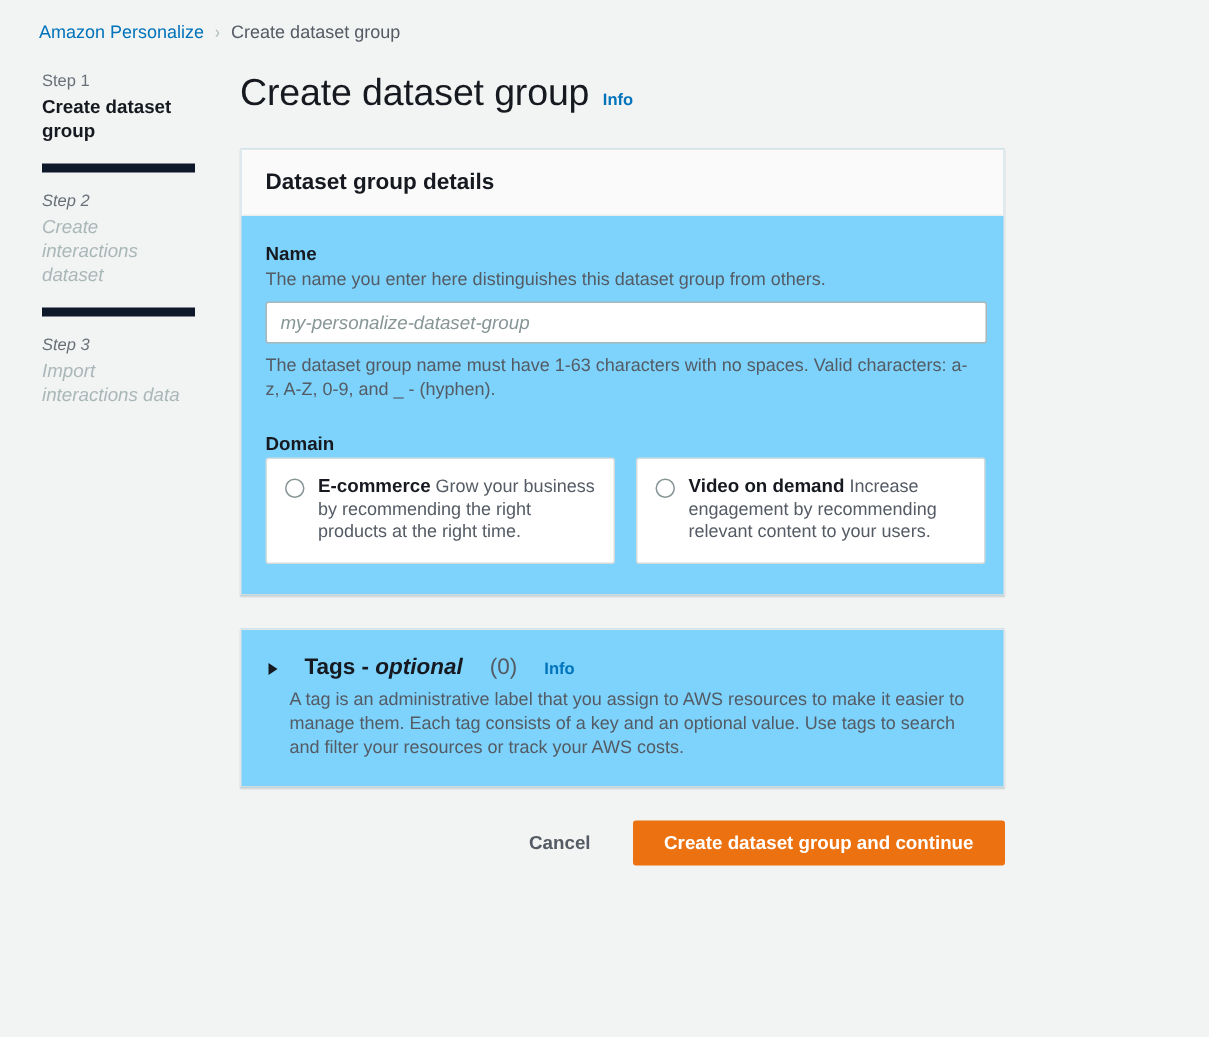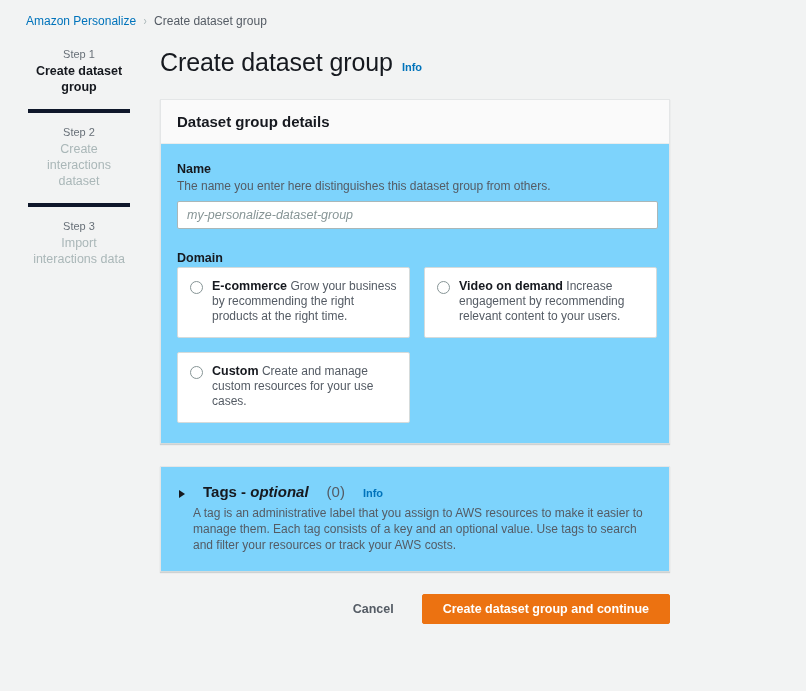--- a/index.html
+++ b/index.html
@@ -29,24 +29,25 @@
     line-height: 1;
     transform: scaleX(0.8);
   }
   .crumb-current { color: #545b64; }
 
   
   .layout { display: flex; padding-top: 20px; }
 
   
   .sidebar { width: 130px; padding-left: 28px; flex: none; }
-  .step-block { padding: 0 0 14px 0; text-align: center; }
+  .step-block { padding: 0 0 14px 0; }
   .step-block + .step-block {
-    border-top: 4px solid #0f172a;
+    border-top: 6px solid #0f172a;
     padding-top: 13px;
+    font-style: italic;
   }
   .step-number {
     font-size: 11px;
     color: #687078;
     margin-bottom: 3px;
   }
   .step-title { font-size: 12.5px; line-height: 16px; }
   .step-block.active .step-title { color: #16191f; font-weight: bold; }
   .step-block.inactive .step-title { color: #aab7b8; }
 
@@ -267,20 +268,21 @@
       <div class="card-header">
         <h2>Dataset group details</h2>
       </div>
 
       <div class="card-body">
 
         <div class="field">
           <div class="field-label">Name</div>
           <div class="field-desc">The name you enter here distinguishes this dataset group from others.</div>
           <input class="text-input" type="text" placeholder="my-personalize-dataset-group" style="">
+          <div class="field-hint">The dataset group name must have 1-63 characters with no spaces. Valid characters: a-z, A-Z, 0-9, and _ - (hyphen).</div>
         </div>
 
         <div class="field">
           <div class="field-label">Domain</div>
 
           <div class="radio-grid">
 
             <label class="radio-card">
               <span class="radio-dot"></span>
               <span class="radio-text">
@@ -290,27 +292,20 @@
             </label>
 
             <label class="radio-card">
               <span class="radio-dot"></span>
               <span class="radio-text">
                 <span class="radio-title">Video on demand</span>
                 <span class="radio-desc">Increase engagement by recommending relevant content to your users.</span>
               </span>
             </label>
 
-            <label class="radio-card">
-              <span class="radio-dot"></span>
-              <span class="radio-text">
-                <span class="radio-title">Custom</span>
-                <span class="radio-desc">Create and manage custom resources for your use cases.</span>
-              </span>
-            </label>
 
           </div>
         </div>
 
       </div>
     </section>
 
     <section class="card tags-card">
       <div class="tags-head">
         <span class="tri"></span>

